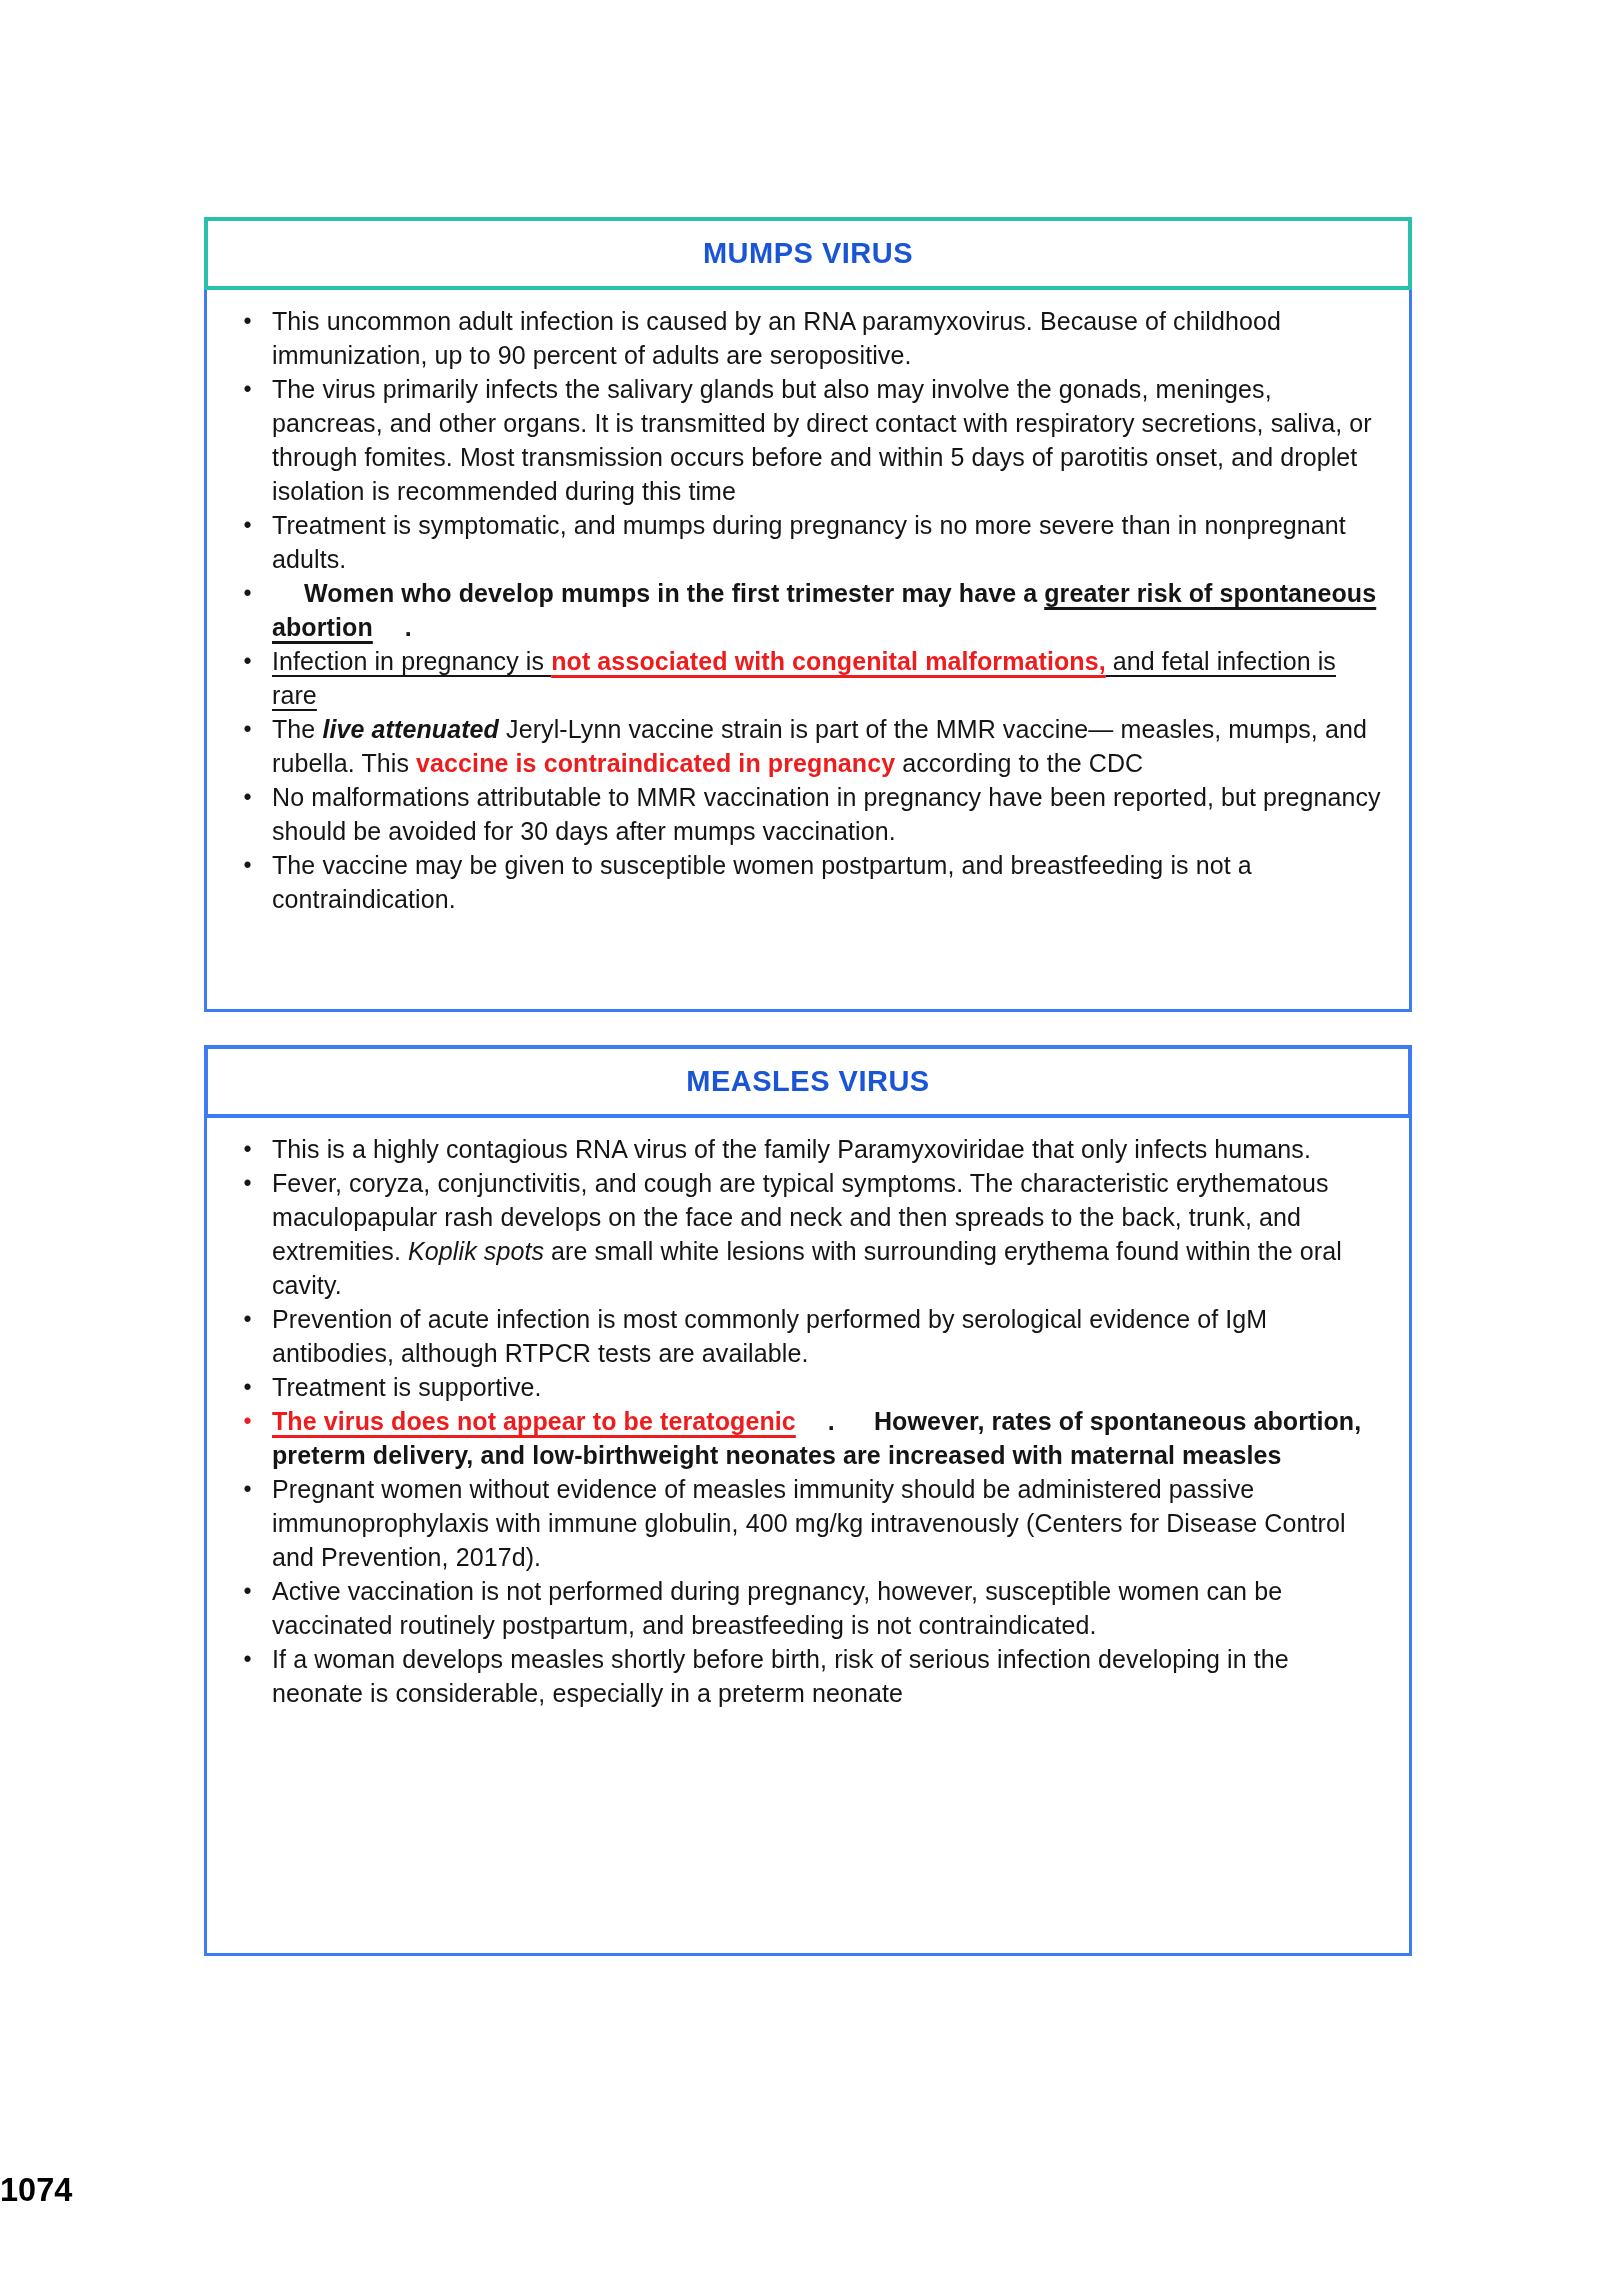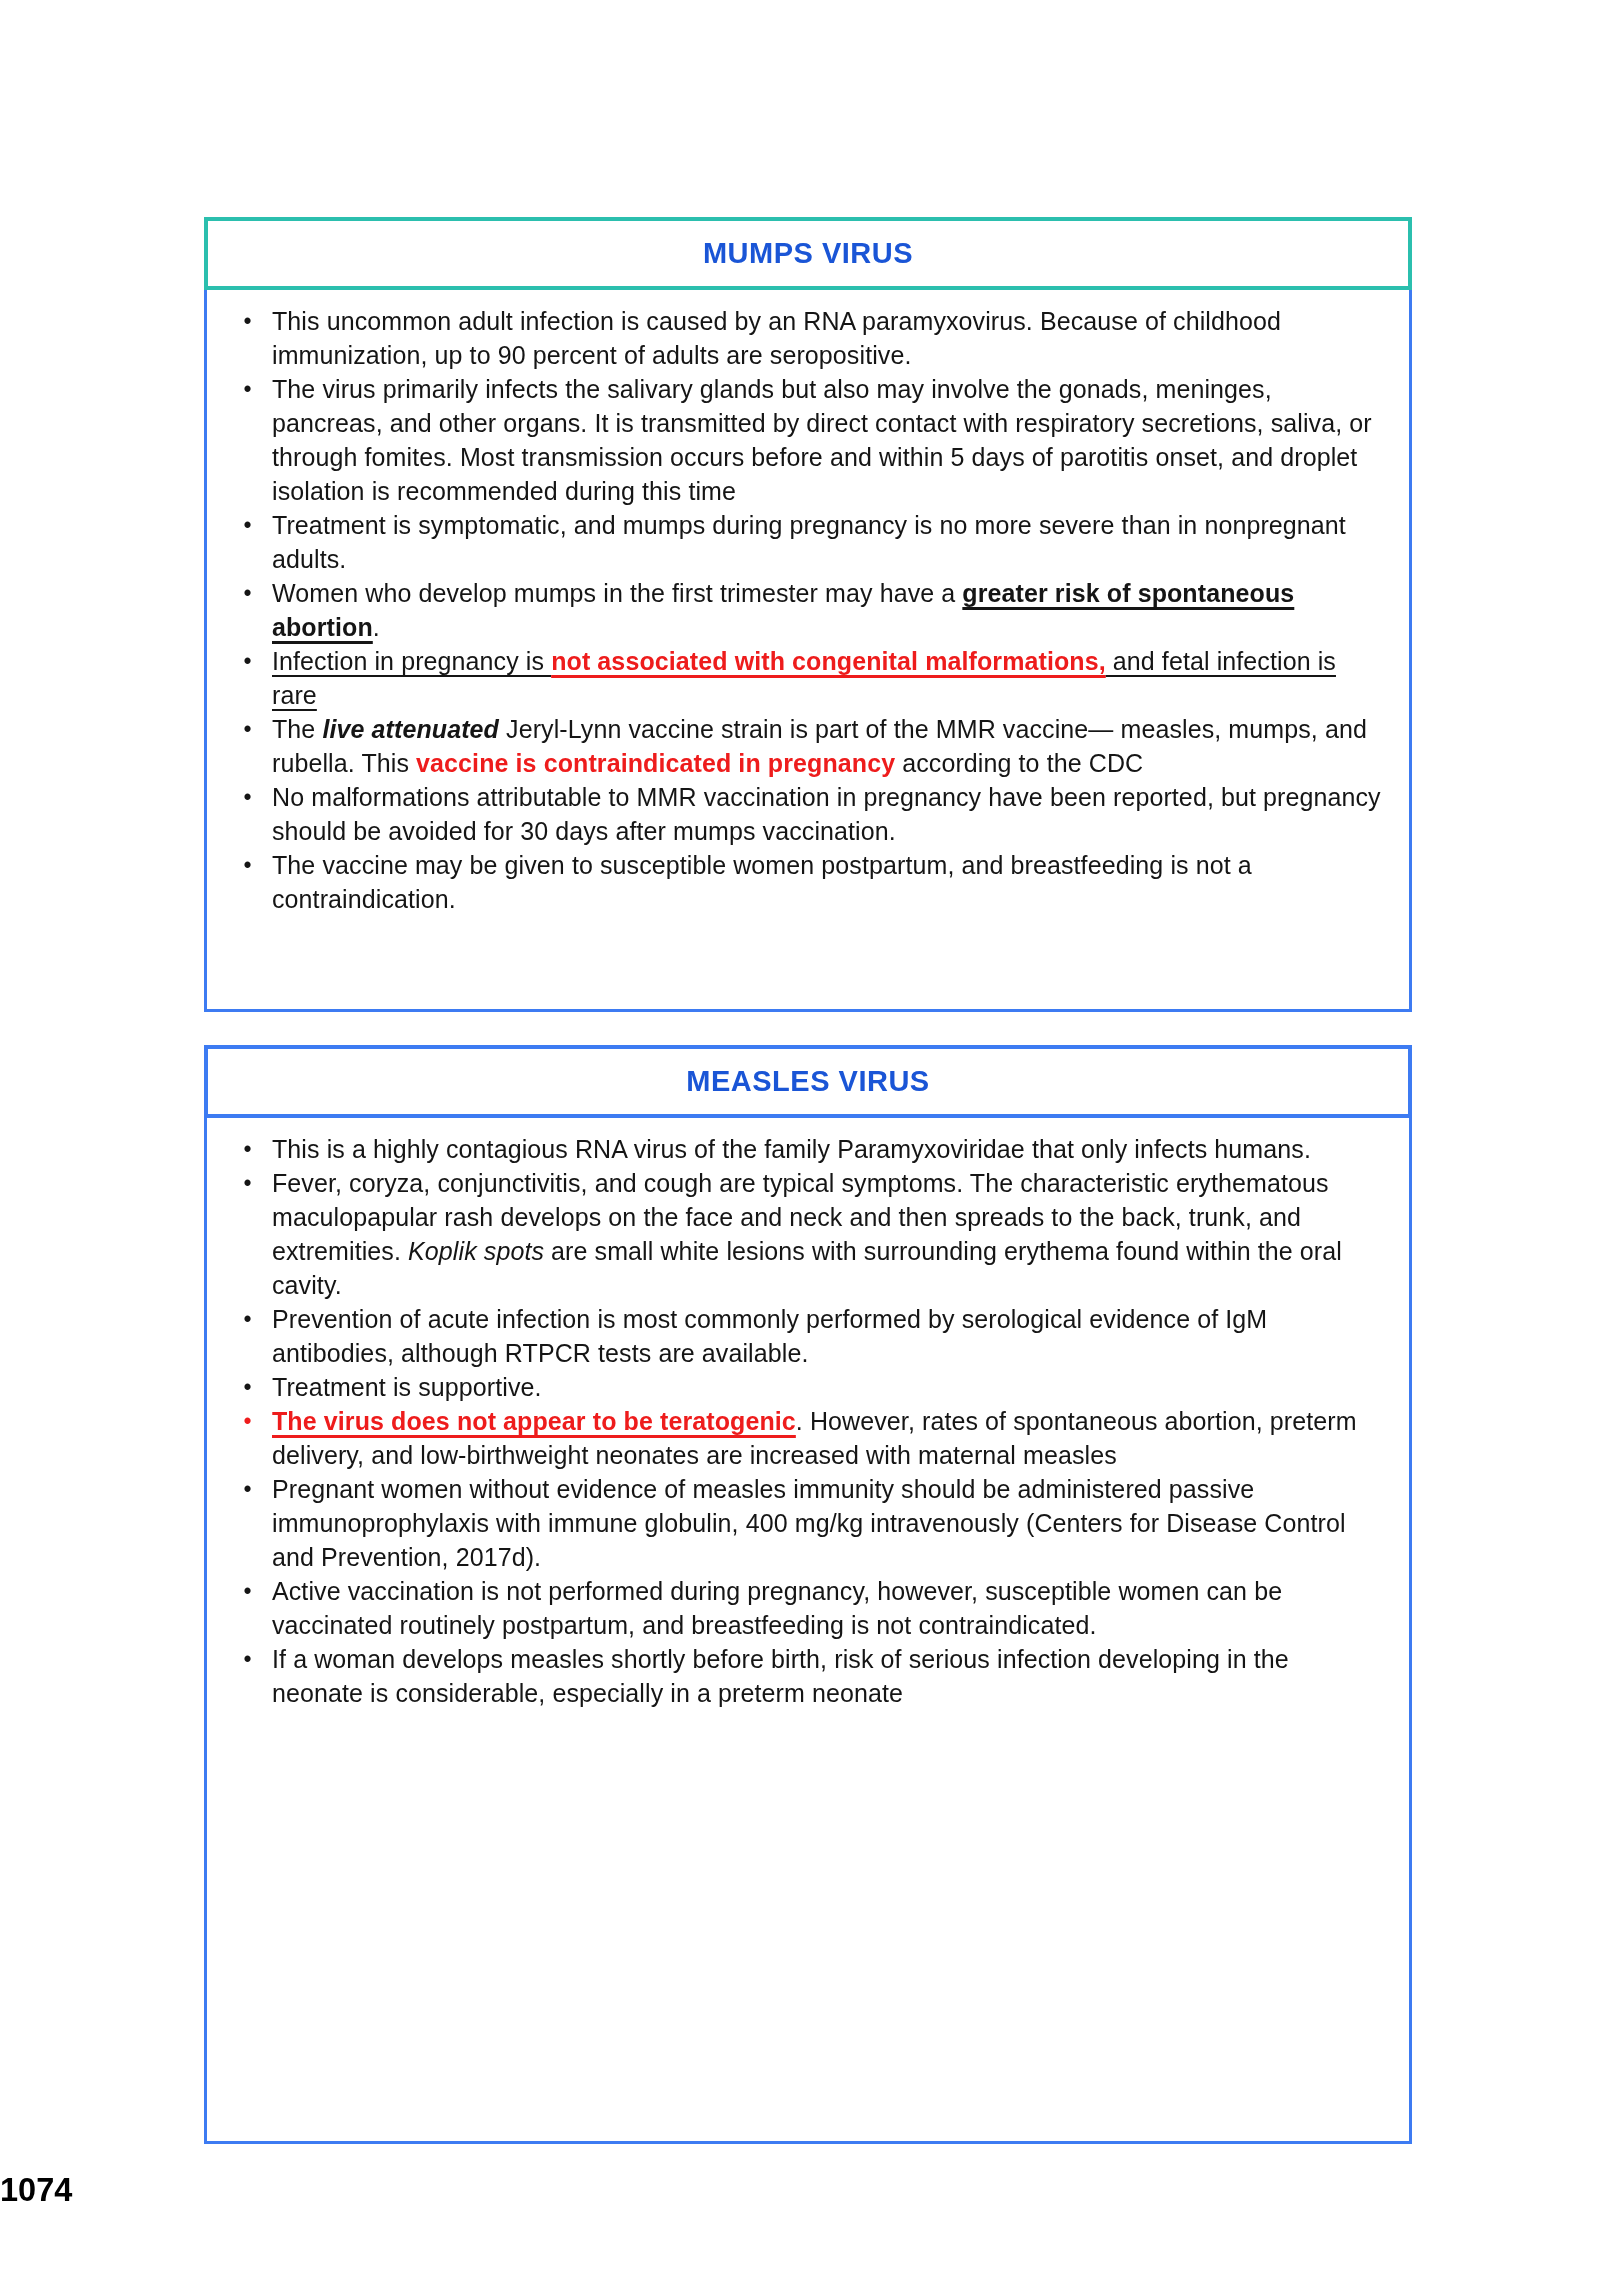--- a/index.html
+++ b/index.html
@@ -38,41 +38,41 @@
     letter-spacing:0.5px;
   }
   .box-body{
     border:3.8px solid var(--blue);
     border-top:none;
     background:#ffffff;
     padding:14.3px 27px 9.6px 27px;
     overflow:hidden;
   }
   #mumps-body{ height:722px; }
-  #measles-body{ height:1026px; }
+  #measles-body{ height:838px; }
   ul.bullets{ list-style:none; }
   ul.bullets li{
     position:relative;
     padding-left:38px;
     font-size:25px;
     line-height:34px;
     letter-spacing:0.1px;
   }
   ul.bullets li::before{
     content:"\2022";
     position:absolute;
     left:9.6px;
     top:0;
     font-size:23px;
     color:var(--ink);
   }
   ul.bullets li.marker-red::before{ color:var(--red); }
   
   .s-n{ }
-  .s-b{ font-weight:normal; }
+  .s-b{ font-weight:bold;margin-left:32px; }
   .s-i{ font-style:italic;margin-top:36px; }
   .s-bi{ font-weight:bold; font-style:italic; }
   .s-u{ text-decoration:underline; text-decoration-thickness:2.4px; text-underline-offset:4.8px; }
   .s-bu{ font-weight:bold; text-decoration:underline; text-decoration-thickness:2.9px; text-underline-offset:4.8px; }
   .s-rb{ color:var(--red); font-weight:bold;margin-top:40px; }
   .s-rbu{ color:var(--red); font-weight:bold; text-decoration:underline; text-decoration-thickness:2.9px; text-underline-offset:4.8px; }
   .page-number{
     position:absolute;
     top:2172px;
     left:0; width:100%;

